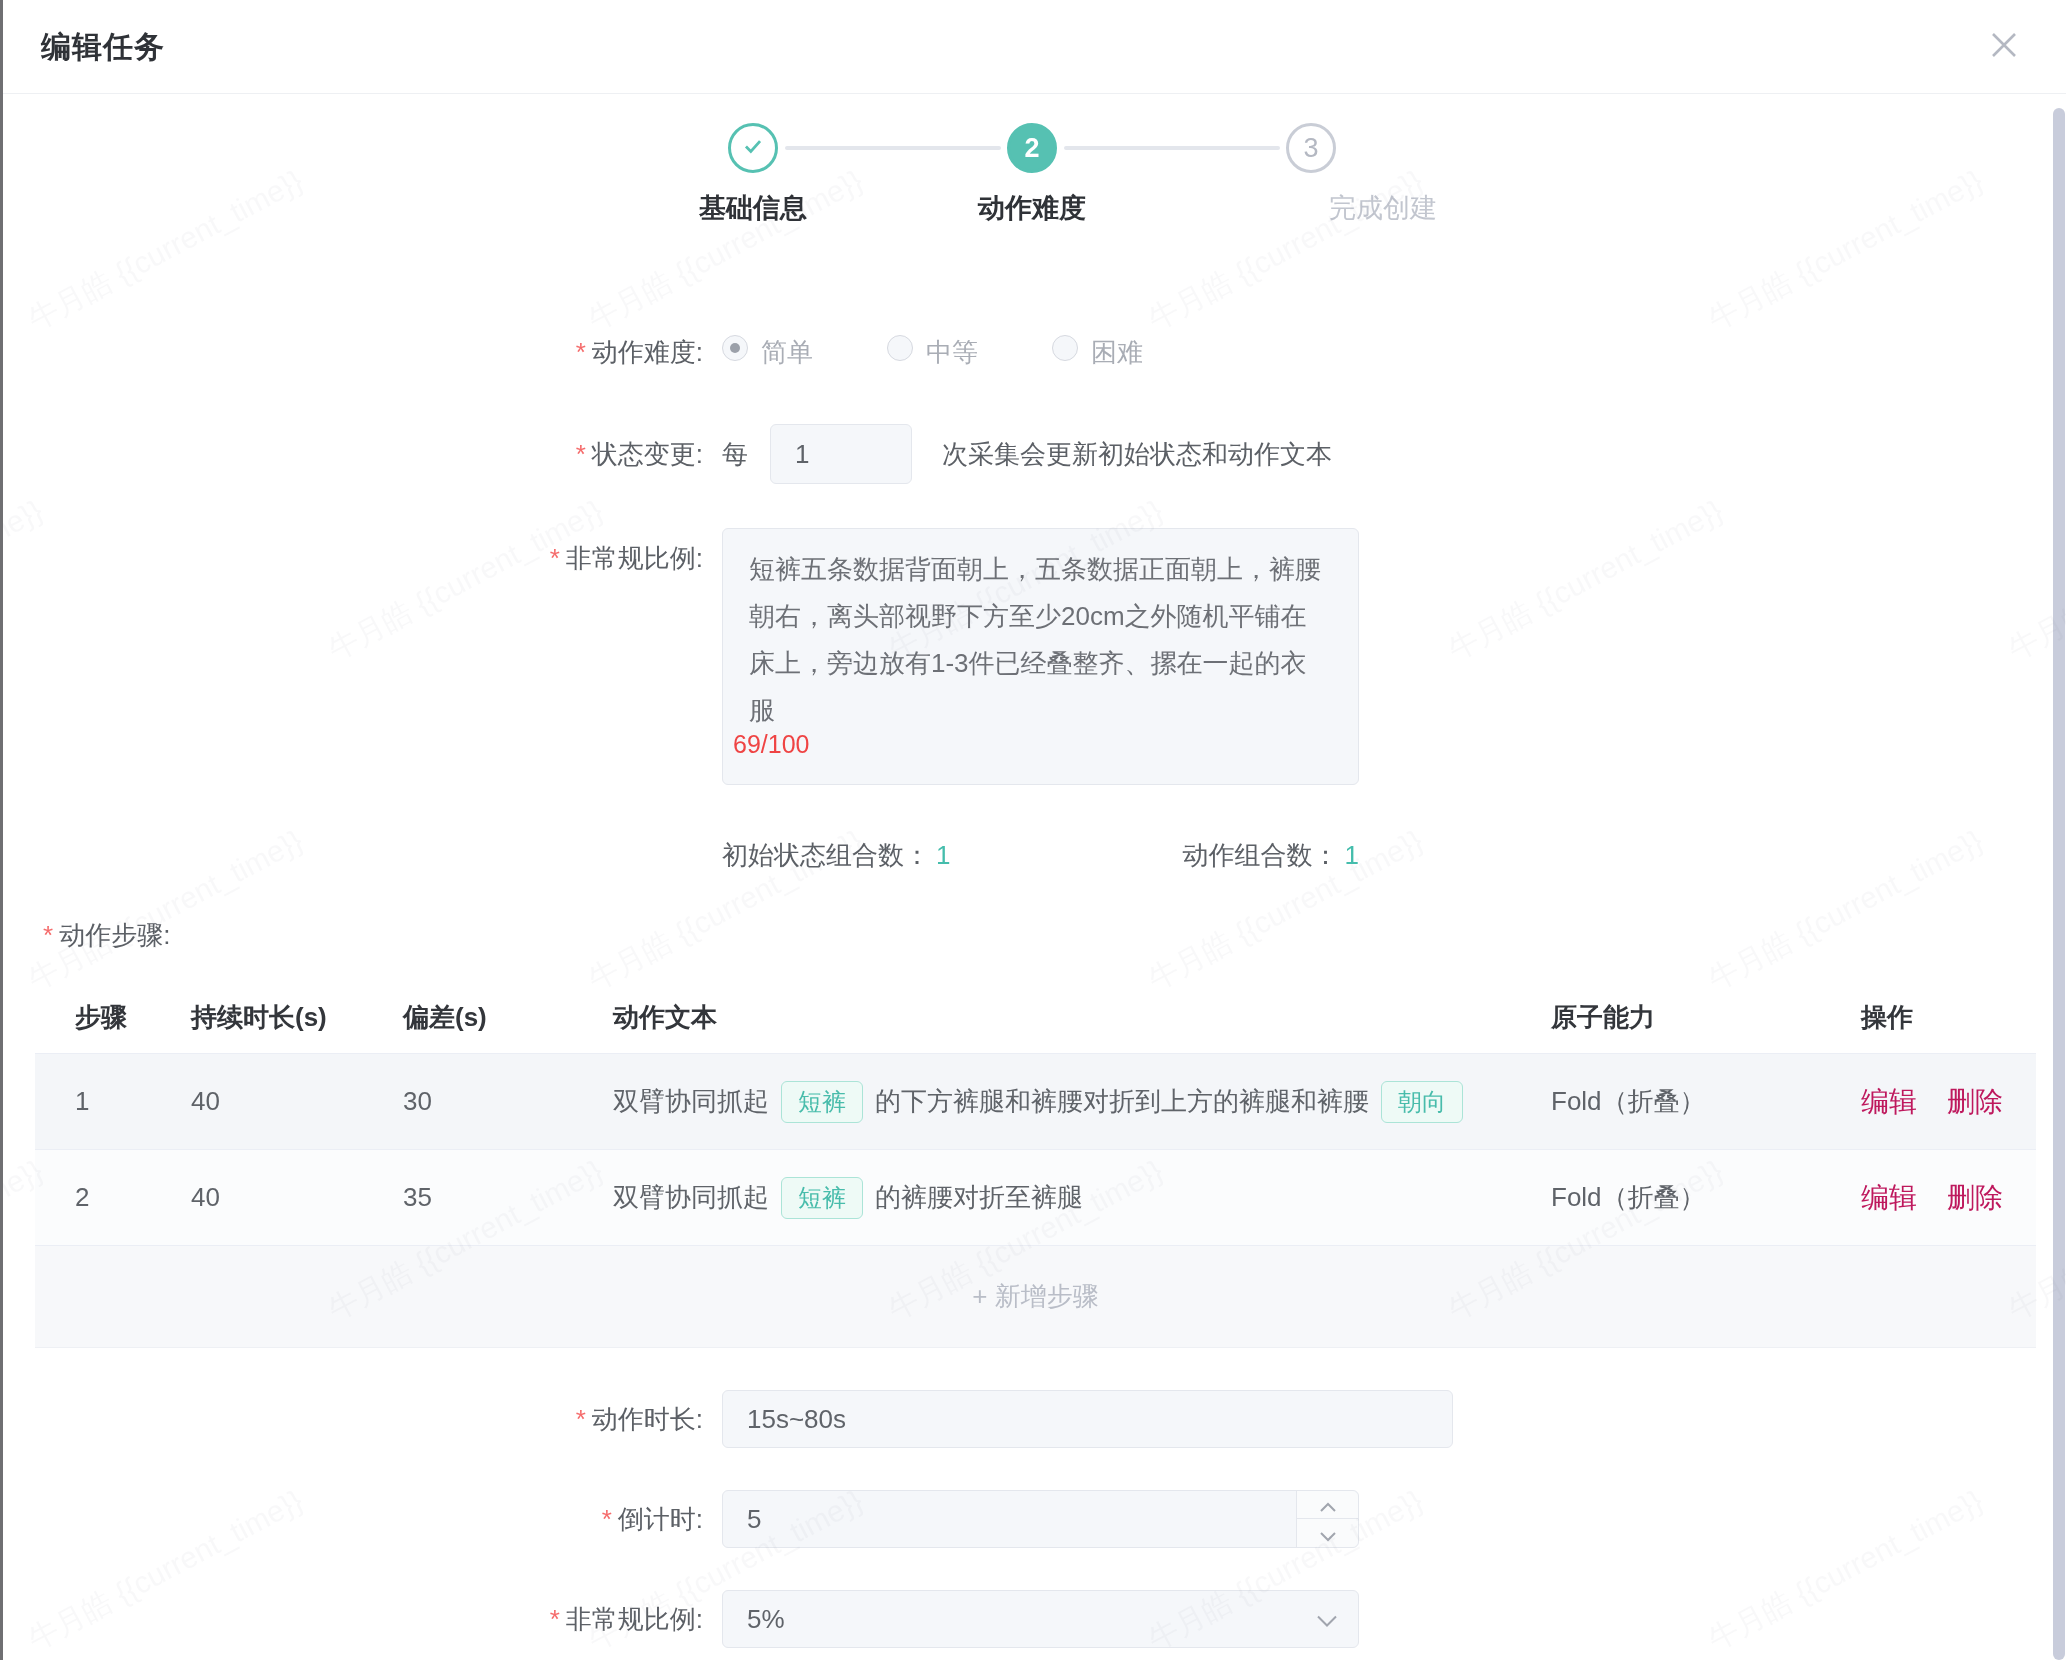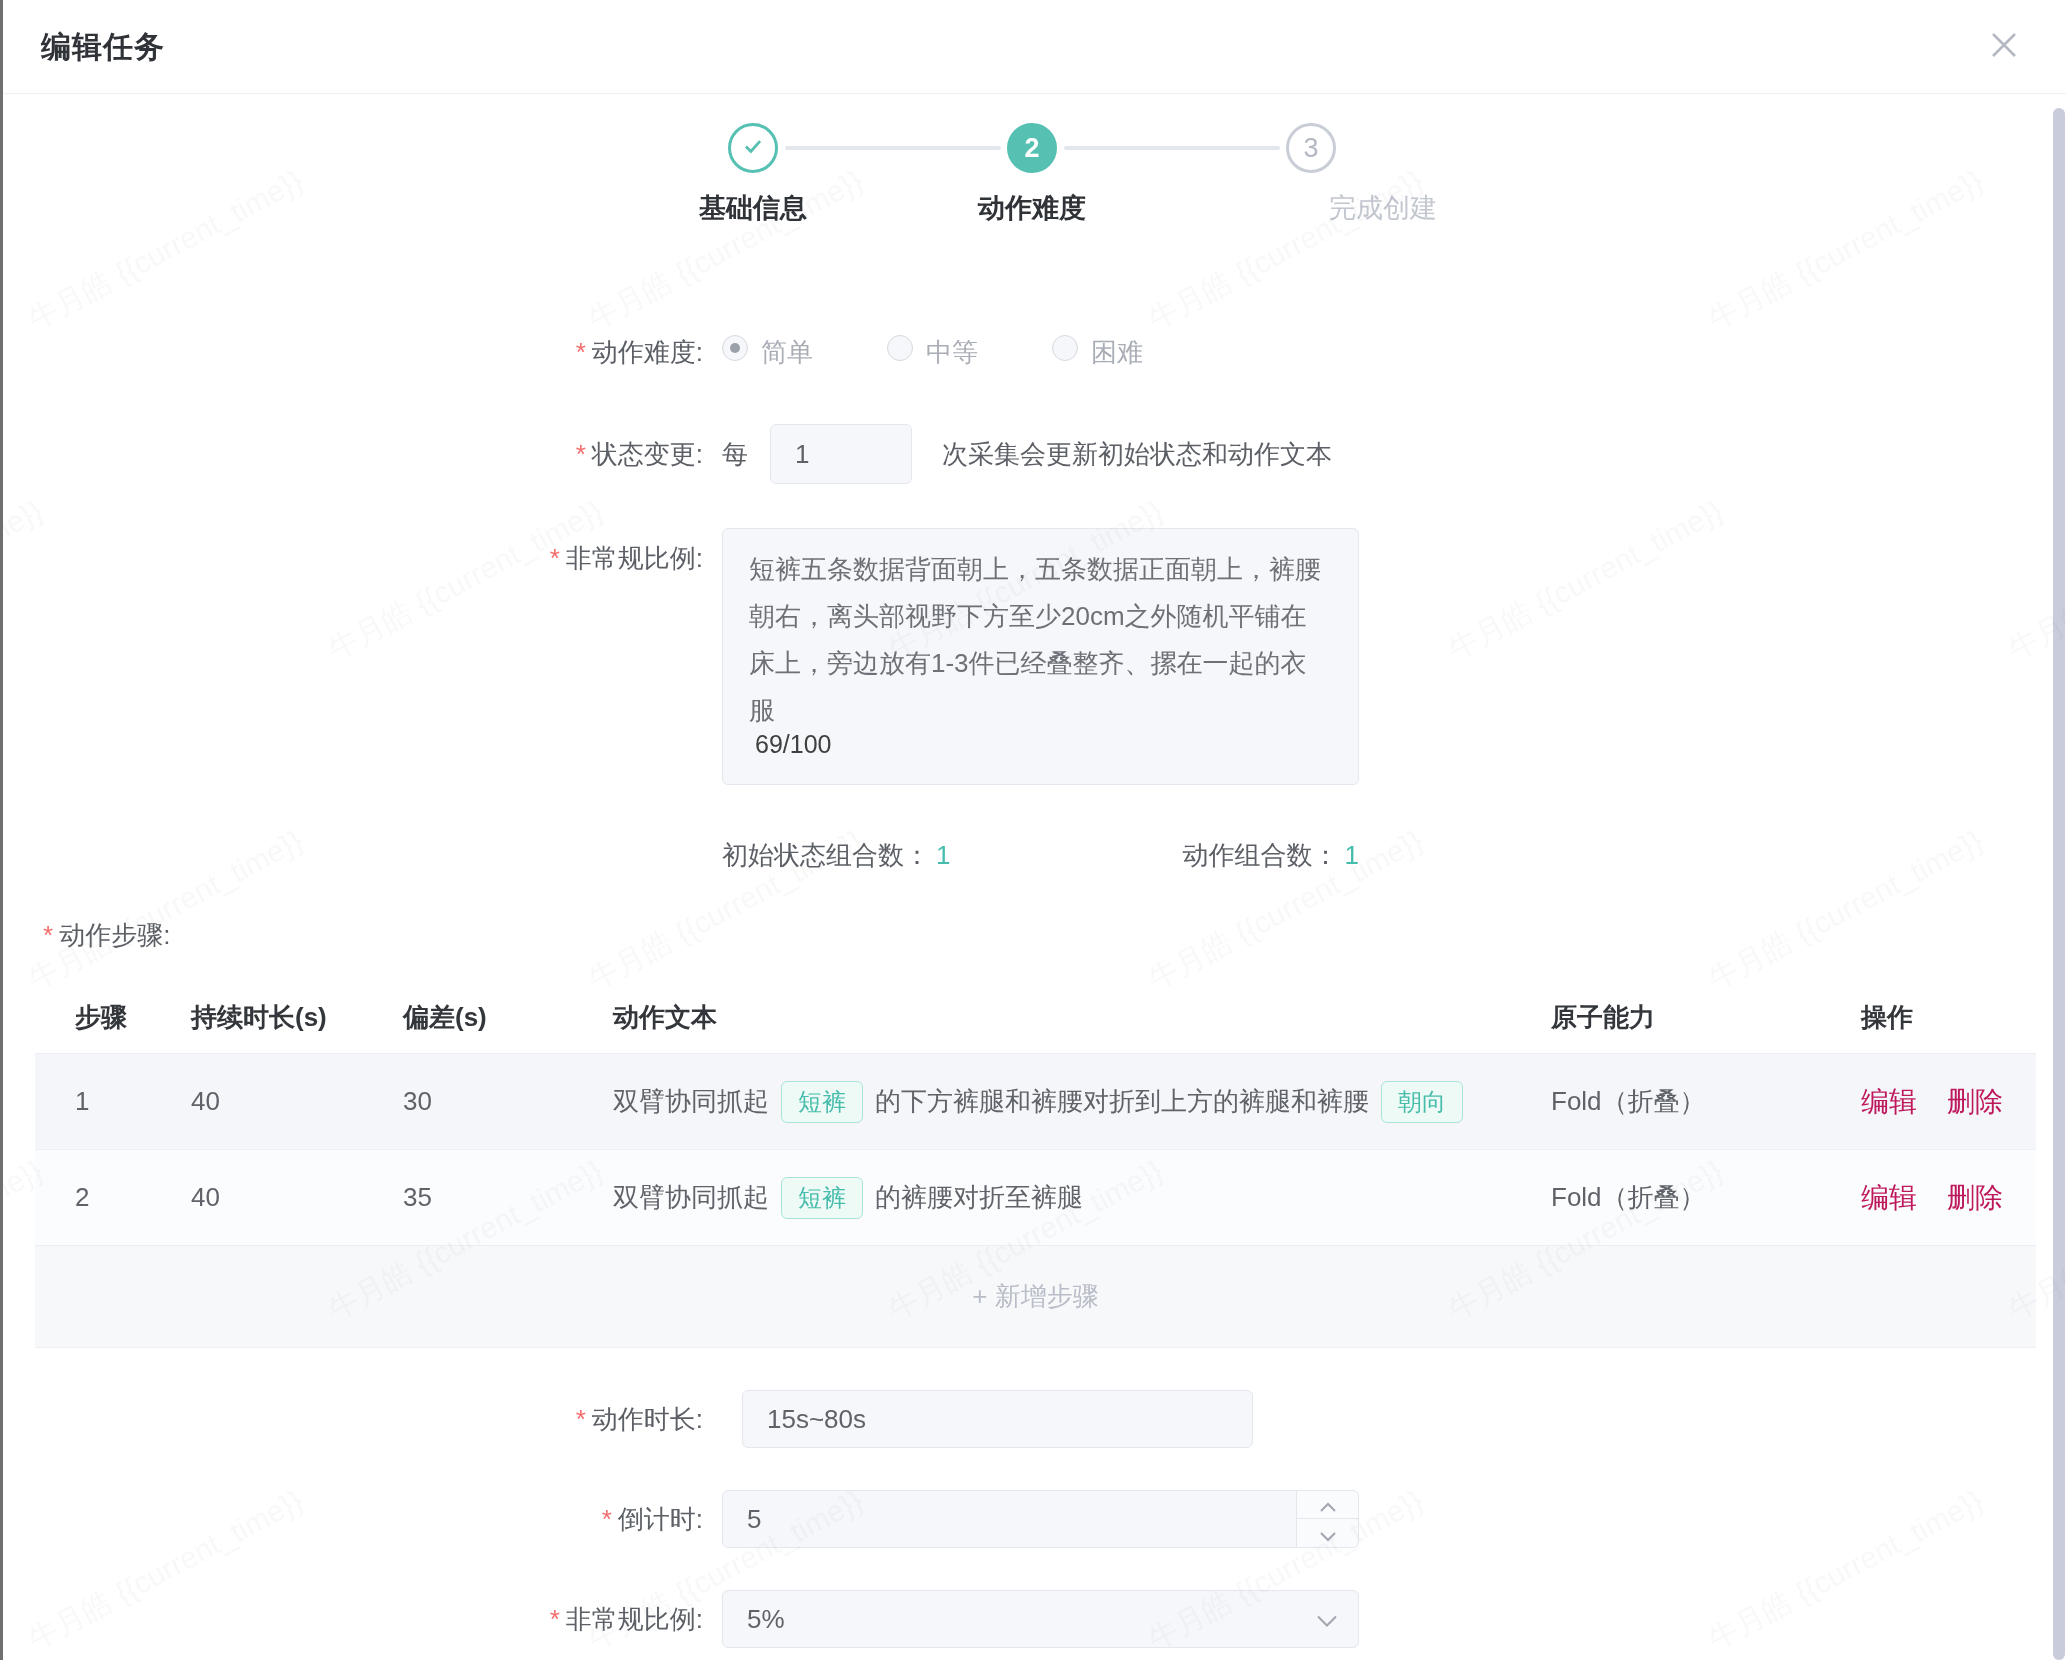--- a/index.html
+++ b/index.html
@@ -43,21 +43,21 @@
   .tb-input { background:#f5f7fa; border:1px solid #e4e7ed; border-radius:6px; color:#5f6369;
               font-size:26px; display:flex; align-items:center; padding-left:24px; }
   .sc-prefix, .sc-suffix { font-size:26px; color:#5c6066; }
   .sc-input { width:142px; height:60px; margin-left:22px; }
   .sc-suffix { margin-left:30px; }
 
   .scene-row { align-items:flex-start; }
   .scene-row .form-label { padding-top:13px; }
   .scene-textarea { position:relative; width:637px; height:257px; background:#f5f7fa; border:1px solid #e4e7ed;
                     border-radius:6px; padding:17px 26px 56px 26px; font-size:26px; color:#6d7076; line-height:47px; }
-  .scene-counter { position:absolute; left:32px; bottom:16px; font-size:25px; color:#404040; }
+  .scene-counter { position:absolute; left:10px; bottom:16px; font-size:25px; color:#ef4444; }
 
   .combos { width:637px; display:flex; justify-content:space-between;margin-top:26px; }
   .combo-item { font-size:26px; color:#5c6066; }
   .combo-value { color:#45bdac; margin-left:6px; }
 
   
   .steps-label { position:absolute; left:40px; top:918px; font-size:26px; color:#5c6066; }
 
   .steps-table { position:absolute; left:32px; right:30px; top:982px; }
   .tgrid { display:grid; grid-template-columns:116px 212px 210px 938px 310px 1fr; align-items:center;
@@ -70,21 +70,21 @@
   .tcell { font-size:26px; color:#5f6369; text-align:left; }
   .cell-text { display:flex; align-items:center; flex-wrap:wrap; }
   .tag { display:inline-flex; align-items:center; margin:0 12px; padding:4px 16px; border-radius:6px;
          background:#eefaf6; border:1px solid #abe4d7; color:#48bcab; font-size:24px; line-height:32px; white-space:nowrap; }
   .cell-actions { display:flex; gap:30px; }
   .row-action { color:#be185d; font-size:28px; cursor:pointer; }
   .add-row { height:102px; background:#f7f8fa; border-bottom:1px solid #eef0f4; display:flex;
              align-items:center; justify-content:center; cursor:pointer; }
   .add-row-text { font-size:26px; color:#b9bdc7; }
 
-  .plain-input { width:511px; height:58px;margin-left:20px; }
+  .plain-input { width:731px; height:58px; }
 
   .number-input { position:relative; width:637px; height:58px; padding-left:24px; }
   .spinner { position:absolute; right:0; top:0; width:62px; height:100%; border-left:1px solid #e4e7ed; }
   .spin-btn { height:50%; display:flex; align-items:center; justify-content:center; background:#fafbfc; cursor:pointer; }
   .spin-up { border-top-right-radius:6px; border-bottom:1px solid #e4e7ed; }
   .spin-down { border-bottom-right-radius:6px; }
 
   .select-input { position:relative; width:637px; height:58px; padding-left:24px; cursor:pointer; }
   .select-chevron { position:absolute; right:20px; top:50%; transform:translateY(-50%); }
 

